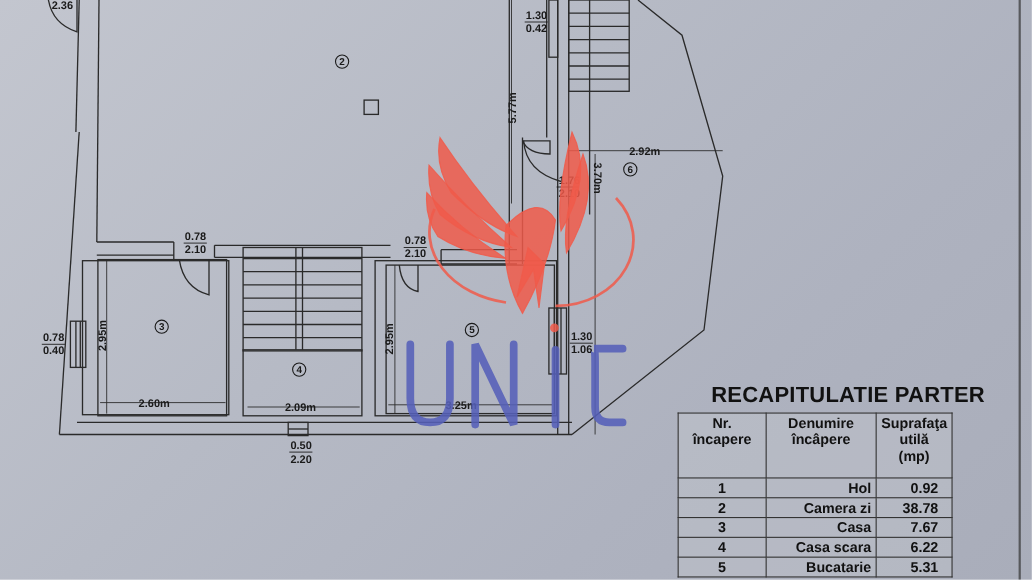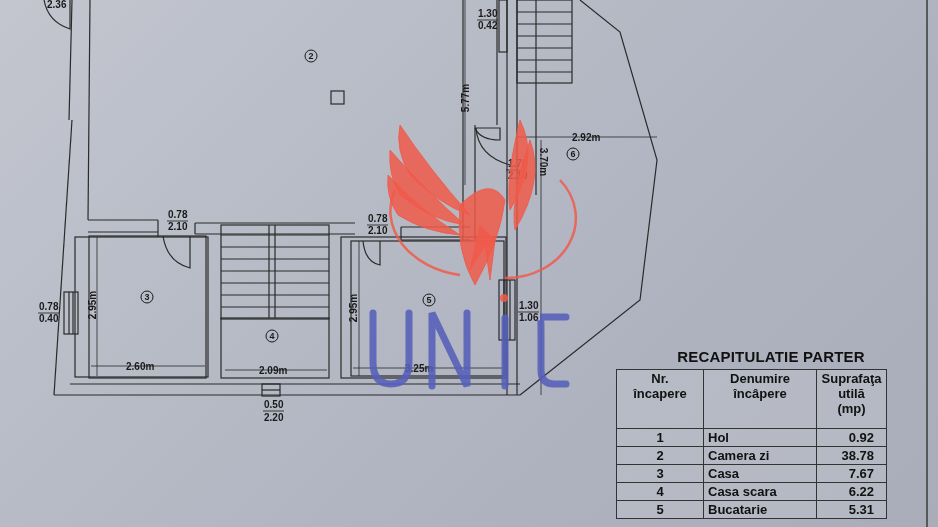--- a/index.html
+++ b/index.html
@@ -9,30 +9,30 @@
     font-family: "Liberation Sans", sans-serif;
   }
   #plan { position:absolute; left:0; top:0; width:938px; height:527px; }
   .dim { font-family:"Liberation Sans", sans-serif; font-size:10px; font-weight:bold; fill:#1a1a1a; }
   .num { font-family:"Liberation Sans", sans-serif; font-size:9px; font-weight:bold; fill:#1a1a1a; }
   .summary {
     position:absolute; left:616px; top:348px; width:310px;
     color:#111;
   }
   .summary-title {
-    font-size:15px; font-weight:bold; text-align:center; margin:0 0 4px 0; letter-spacing:0.2px;
+    font-size:20px; font-weight:bold; text-align:center; margin:0 0 4px 0; letter-spacing:0.2px;
   }
   table.rooms {
-    border-collapse:collapse; width:271px; font-size:13px; font-weight:bold;
+    border-collapse:collapse; width:250px; font-size:13px; font-weight:bold;
     background:rgba(200,203,210,0.35);
   }
   table.rooms th, table.rooms td { border:1.5px solid #333; padding:1px 4px; }
   table.rooms th { font-weight:bold; text-align:center; vertical-align:top; line-height:15px; height:56px; }
   table.rooms td.nr { text-align:center; width:78px; }
-  table.rooms td.name { text-align:left; width:104px;margin-left:32px; }
+  table.rooms td.name { text-align:right; width:104px;margin-left:32px; }
   table.rooms td.area { text-align:right; padding-right:12px;padding-left:12px; }
   .page-edge { position:absolute; left:926px; top:0; width:2px; height:527px; background:#333; opacity:.7; }
 </style>
 </head>
 <body>
 
 <svg id="plan" viewBox="0 0 938 527" xmlns="http://www.w3.org/2000/svg">
   <g stroke="#2a2a2a" stroke-width="1.2" fill="none">
 
     <path d="M44 0 Q48 22 70 29 L70 0"></path>

